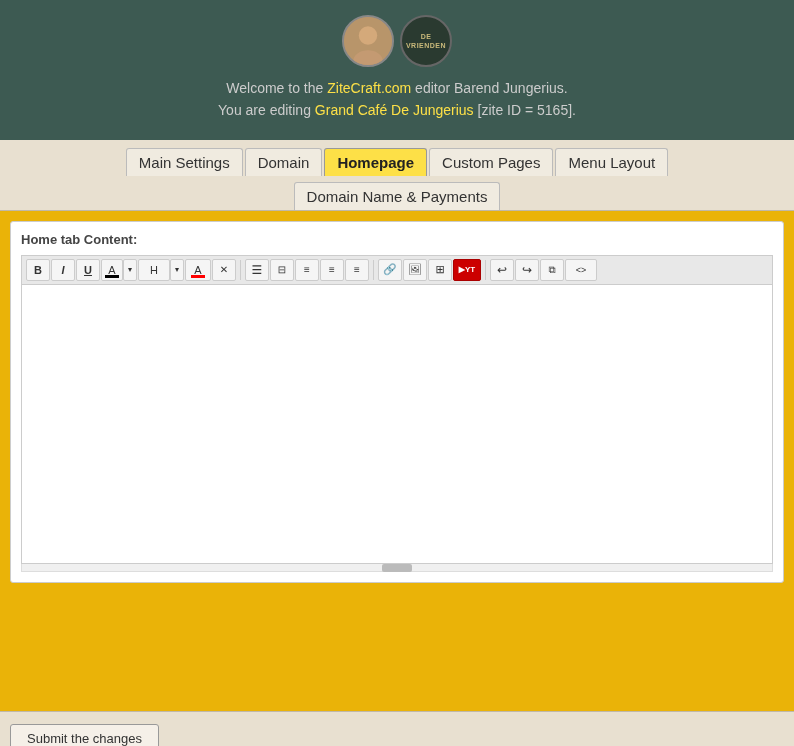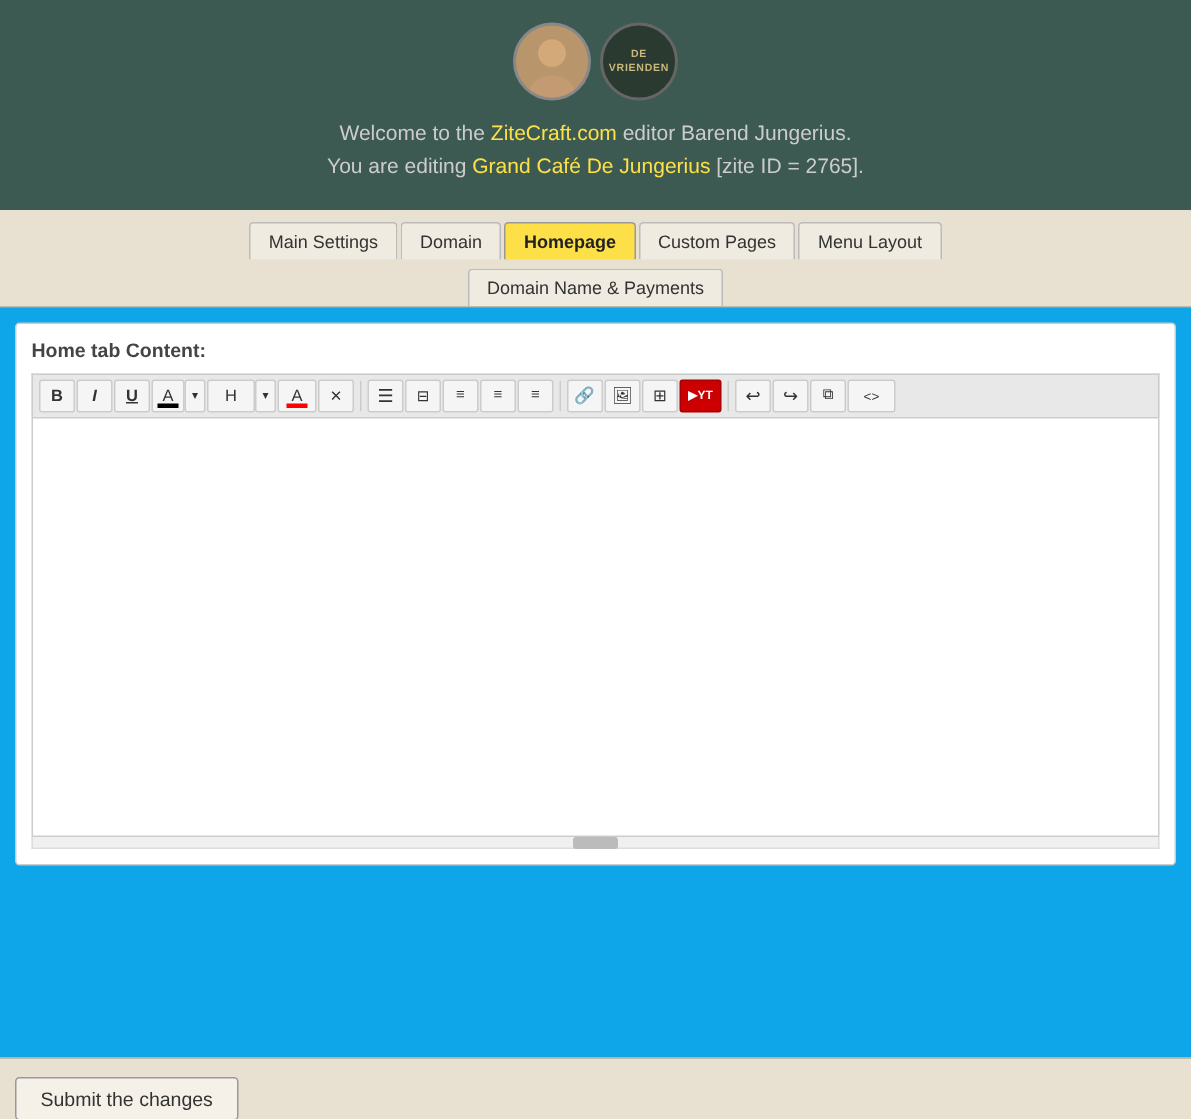--- a/index.html
+++ b/index.html
@@ -77,21 +77,21 @@
       justify-content: center;
       border-bottom: 1px solid #c0b8a8;
     }
     .nav-tab {
       padding: 5px 12px;
       border: 1px solid #bbb;
       border-bottom: none;
       background: #f0ebe0;
       color: #333;
       cursor: pointer;
-      font-size: 12px;
+      font-size: 15px;
       border-radius: 3px 3px 0 0;
       text-decoration: none;
       display: inline-block;
     }
     .nav-tab.active {
       background: #fde047;
       border-color: #999;
       font-weight: bold;
       color: #222;
     }
@@ -101,21 +101,21 @@
       gap: 2px;
       justify-content: center;
       width: 100%;
     }
     .nav-row-2 {
       margin-top: 4px;
     }
 
     
     .main-content {
-      background: #0ea5e9;
+      background: #eab308;
       padding: 10px;
       min-height: 500px;
     }
 
     .content-box {
       background: #fff;
       border: 1px solid #ccc;
       border-radius: 3px;
       padding: 10px;
     }
@@ -257,21 +257,21 @@
       </svg>
     </div>
     <div class="avatar-logo">
       <span style="font-size:7px; color:#c8b87a; font-weight:bold; letter-spacing:0.5px; line-height:1.3;">DE<br>VRIENDEN</span>
     </div>
   </div>
   <div class="header-text">
     <span>Welcome to the </span><a>ZiteCraft.com</a><span> editor Barend Jungerius.</span>
   </div>
   <div class="header-text">
-    <span>You are editing </span><a>Grand Café De Jungerius</a><span> [zite ID = 2765].</span>
+    <span>You are editing </span><a>Grand Café De Jungerius</a><span> [zite ID = 5165].</span>
   </div>
 </div>
 
 <div class="nav-area">
   <div class="nav-row">
     <a class="nav-tab">Main Settings</a>
     <a class="nav-tab">Domain</a>
     <a class="nav-tab active">Homepage</a>
     <a class="nav-tab">Custom Pages</a>
     <a class="nav-tab">Menu Layout</a>

